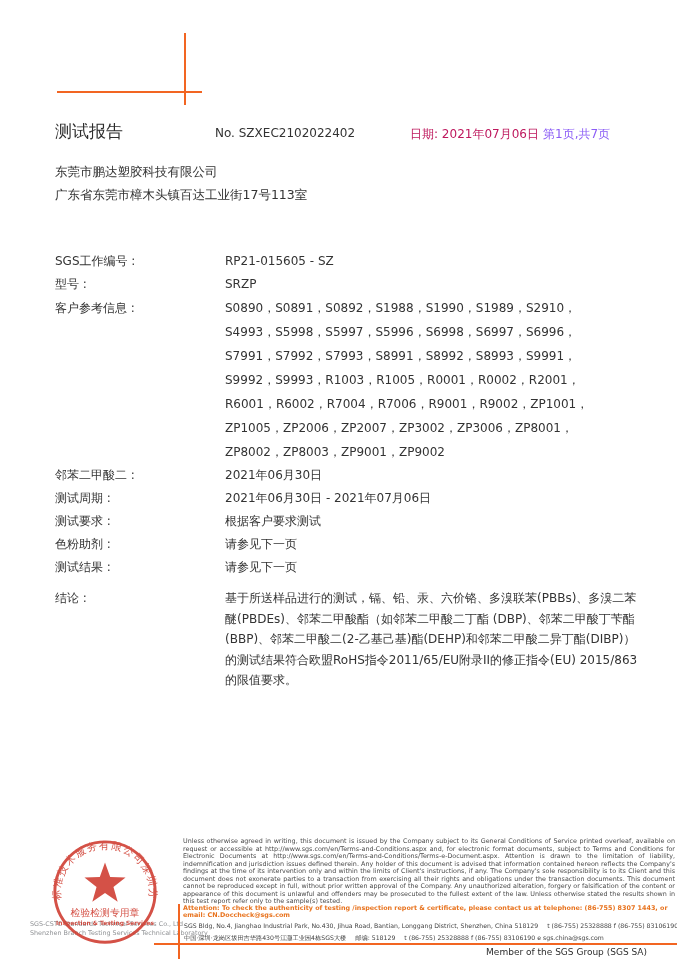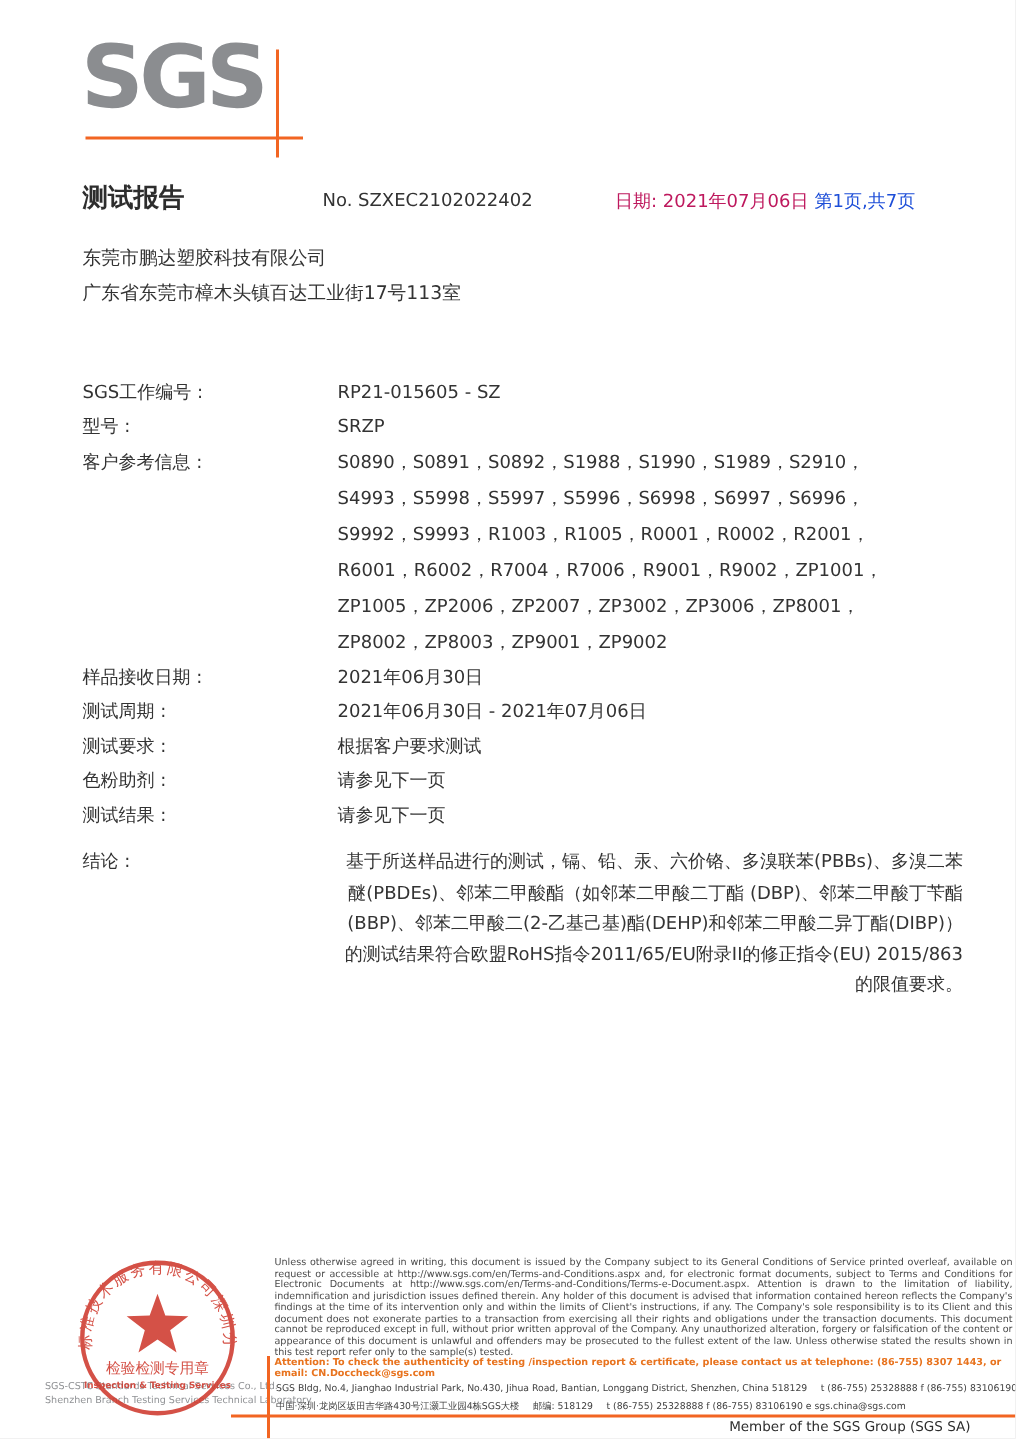--- a/index.html
+++ b/index.html
@@ -13,38 +13,38 @@
   
   .logo-text {
     position:absolute; left:54px; top:22px;
     font-size:58px; font-weight:bold; color:#8b8d90;
     letter-spacing:-3px; line-height:1;
   }
   .logo-hline { position:absolute; left:57px; top:91px; width:145px; height:2px; background:#f26522; }
   .logo-vline { position:absolute; left:184px; top:33px; width:2px; height:72px; background:#f26522; }
 
   
-  .doc-title { position:absolute; left:55px; top:120px; font-size:17px; font-weight:bold; color:#2d2d2d; }
+  .doc-title { position:absolute; left:55px; top:120px; font-size:17px; font-weight:normal; color:#2d2d2d; }
   .report-no { position:absolute; left:215px; top:126px; font-size:12px; color:#333; }
   .doc-date  { position:absolute; left:410px; top:126px; font-size:12px; color:#be185d; }
-  .doc-page  { position:absolute; left:543px; top:126px; font-size:12px; color:#1d4ed8; }
+  .doc-page  { position:absolute; left:543px; top:126px; font-size:12px; color:#8b5cf6; }
 
   
   .applicant { position:absolute; left:55px; top:160px; font-size:12.5px; line-height:23px; color:#333; }
 
   
   .info { position:absolute; left:55px; top:250px; width:587px; font-size:12px; color:#333; }
   .intro { line-height:20px; margin-bottom:8px; }
   .row { display:flex; line-height:23px; }
   .row .lbl { width:170px; flex-shrink:0; }
   .row .val { flex:1; }
   .ref-line { line-height:24px; }
   .row-result { margin-top:0;justify-content:flex-end; }
   .row-conclusion { margin-top:9px; line-height:20.5px; }
-  .row-conclusion .val { line-height:20.5px;text-align:right; }
+  .row-conclusion .val { line-height:20.5px; }
 
   
   .legal {
     position:absolute; left:183px; top:838px; width:492px;
     font-size:6.4px; line-height:7.5px; text-align:justify; color:#4a4a4a;
   }
   .attention {
     position:absolute; left:183px; top:905px; width:492px;
     font-size:6.4px; line-height:7.4px; color:#e8731e; font-weight:bold;
   }
@@ -58,21 +58,20 @@
     position:absolute; left:30px; top:920px; width:185px;
     font-size:6.4px; line-height:8.5px; color:#909295;
   }
   .stamp { position:absolute; left:46px; top:833px; width:118px; height:118px; opacity:0.88; }
 </style>
 </head>
 <body>
 
 <div id="page">
 
-  <div class="logo-text">SGS</div>
   <div class="logo-hline"></div>
   <div class="logo-vline"></div>
 
   <div class="doc-title">测试报告</div>
   <div class="report-no">No. SZXEC2102022402</div>
   <div class="doc-date">日期: 2021年07月06日</div>
   <div class="doc-page">第1页,共7页</div>
 
   <div class="applicant">
     <div>东莞市鹏达塑胶科技有限公司</div>
@@ -89,29 +88,30 @@
     <div class="row">
       <div class="lbl">型号 :</div>
       <div class="val">SRZP</div>
     </div>
 
     <div class="row">
       <div class="lbl" style="line-height:24px;">客户参考信息 :</div>
       <div class="val">
         <div class="ref-line">S0890，S0891，S0892，S1988，S1990，S1989，S2910，</div>
         <div class="ref-line">S4993，S5998，S5997，S5996，S6998，S6997，S6996，</div>
+        <div class="ref-line">S7991，S7992，S7993，S8991，S8992，S8993，S9991，</div>
         <div class="ref-line">S9992，S9993，R1003，R1005，R0001，R0002，R2001，</div>
         <div class="ref-line">R6001，R6002，R7004，R7006，R9001，R9002，ZP1001，</div>
         <div class="ref-line">ZP1005，ZP2006，ZP2007，ZP3002，ZP3006，ZP8001，</div>
         <div class="ref-line">ZP8002，ZP8003，ZP9001，ZP9002</div>
       </div>
     </div>
 
     <div class="row">
-      <div class="lbl">样品接收日期 :</div>
+      <div class="lbl">邻苯二甲酸二 :</div>
       <div class="val">2021年06月30日</div>
     </div>
 
     <div class="row">
       <div class="lbl">测试周期 :</div>
       <div class="val">2021年06月30日 - 2021年07月06日</div>
     </div>
 
     <div class="row">
       <div class="lbl">测试要求 :</div>

